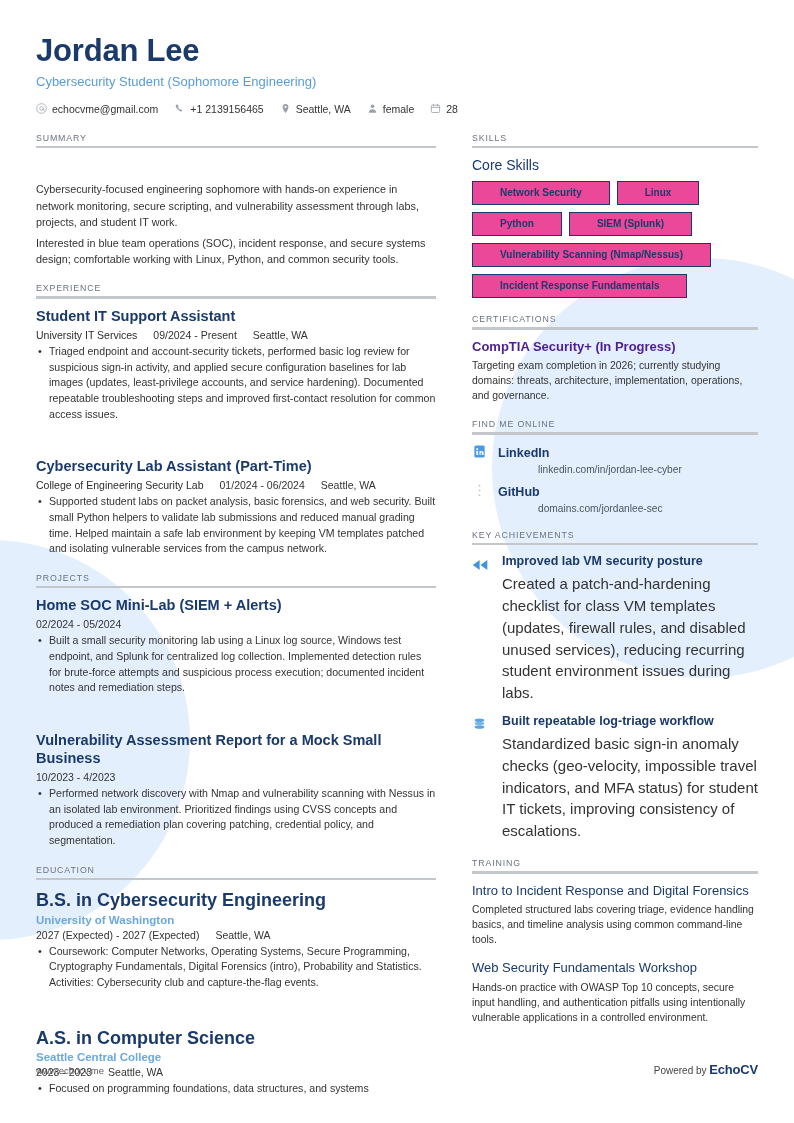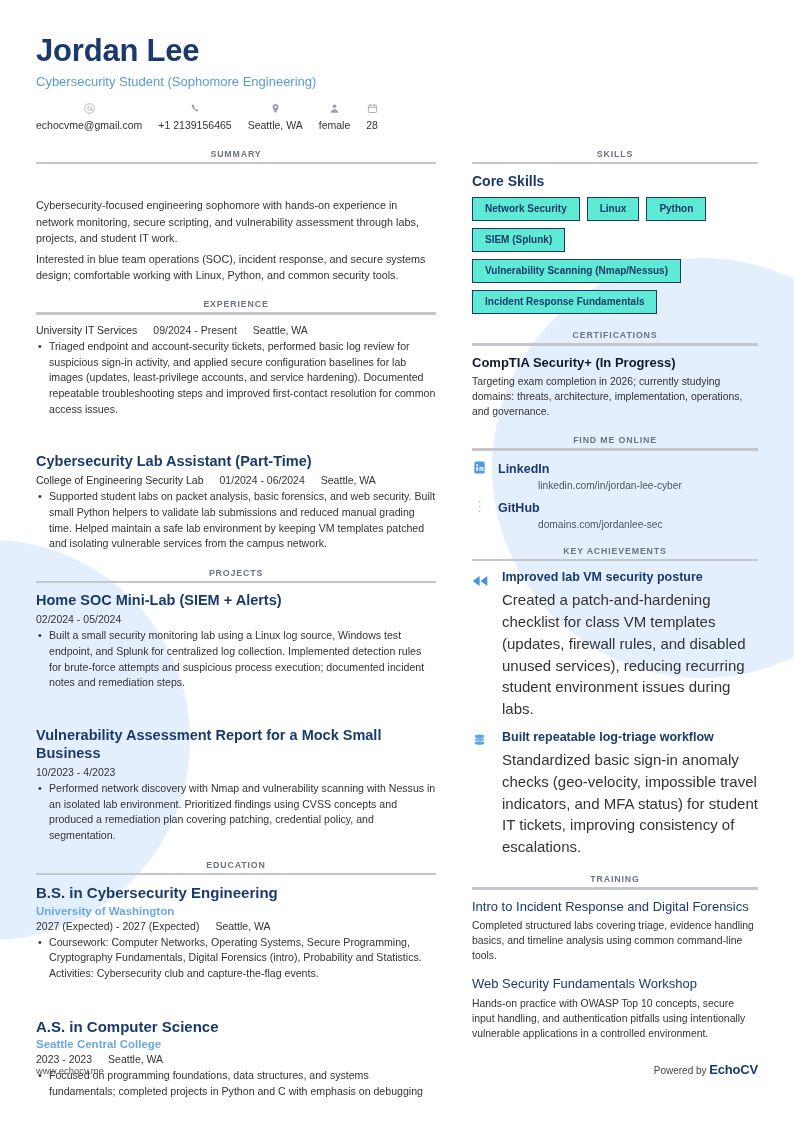--- a/index.html
+++ b/index.html
@@ -25,43 +25,43 @@
     letter-spacing: -0.2px; line-height: 1.1;
   }
   .headline {
     margin-top: 6px; font-size: 13px; font-weight: 500;
     color: #5b9bd5; line-height: 1.3;
   }
   .contact-row {
     margin-top: 12px; display: flex; align-items: center;
     flex-wrap: wrap; gap: 0 16px; font-size: 10.5px; color: #333;
   }
-  .contact-item { display: flex; align-items: center; gap: 5px; flex-direction: column; }
+  .contact-item { display: flex; align-items: center; gap: 5px; }
   .contact-item svg { display: block; }
 
   
   .columns { display: flex; gap: 36px; margin-top: 18px; align-items: flex-start; }
   .col-left  { width: 400px; flex: none; }
   .col-right { width: 286px; flex: none; }
 
   .section { margin-bottom: 2px; }
   .section + .section { margin-top: 16px; }
   .sec-title {
     font-size: 8.8px; letter-spacing: 0.85px; color: #6b7280;
-    text-transform: uppercase; font-weight: 700; margin-bottom: 3px; text-align: center;
+    text-transform: uppercase; font-weight: 400; margin-bottom: 3px;
   }
   .sec-rule { height: 2.5px; background: #c3c7cc; margin-bottom: 9px; }
 
   
   .entry { margin-bottom: 13px; }
   .entry:last-child { margin-bottom: 0; margin-top: 36px; }
   .entry-title {
     font-size: 14.5px; font-weight: 700; color: #1a3a6b; line-height: 1.24;
   }
-  .entry-title.sm { font-size: 15px; }
+  .entry-title.sm { font-size: 18px; }
   .entry-sub {
     margin-top: 3px; font-size: 10.5px; color: #333;
     display: flex; flex-wrap: wrap; align-items: baseline; gap: 6px 16px;
   }
   .entry-org { color: #2b2b2b; }
   .entry-school { font-size: 11.5px; font-weight: 600; color: #6aa8e0; margin-top: 2px; }
   .entry-dates { white-space: nowrap; }
   .entry-loc { white-space: nowrap; }
 
   ul.bullets { list-style: none; margin-top: 3px; }
@@ -71,29 +71,29 @@
   }
   ul.bullets li::before {
     content: "\2022"; position: absolute; left: 2px; top: -1px;
     color: #333; font-size: 11px;
   }
 
   .summary-p { font-size: 10.8px; line-height: 1.5; color: #333; margin-top: 33px; }
   .summary-p + .summary-p { margin-top: 5px; }
 
   
-  .subhead { font-size: 14px; font-weight: 700; color: #1a3a6b; margin-bottom: 8px; }
+  .subhead { font-size: 14px; font-weight: 400; color: #1a3a6b; margin-bottom: 8px; }
   .chips { display: flex; flex-wrap: wrap; gap: 7px; }
   .chip {
     border: 1.2px solid #1a3a6b; color: #1a3a6b;
     font-size: 10px; font-weight: 700;
-    padding: 6px 12px; background: #5eead4; line-height: 1;
+    padding: 6px 27px; background: #ec4899; line-height: 1;
     white-space: nowrap;
   }
-  .cert-title { font-size: 13px; font-weight: 700; color: #0f172a; }
+  .cert-title { font-size: 13px; font-weight: 700; color: #4c1d95; }
   .cert-desc { margin-top: 4px; font-size: 10.4px; line-height: 1.45; color: #333; }
 
   .link-row { display: flex; align-items: center; gap: 11px; }
   .link-name { font-size: 12.5px; font-weight: 700; color: #1a3a6b; }
   .link-url { font-size: 10.2px; color: #4b5563; margin: 1px 0 8px 30px; padding-left: 36px; }
 
   .ach { display: flex; gap: 11px; margin-bottom: 10px; }
   .ach-icon { flex: none; width: 19px; padding-top: 3px; }
   .ach-title { font-size: 12.5px; font-weight: 700; color: #1a3a6b; line-height: 1.25; }
   .ach-desc { margin-top: 3px; font-size: 15px; line-height: 1.46; color: #333; }
@@ -190,20 +190,21 @@
           <div class="sec-rule"></div>
           <p class="summary-p">Cybersecurity-focused engineering sophomore with hands-on experience in network monitoring, secure scripting, and vulnerability assessment through labs, projects, and student IT work.</p>
           <p class="summary-p">Interested in blue team operations (SOC), incident response, and secure systems design; comfortable working with Linux, Python, and common security tools.</p>
         </div>
 
         <div class="section">
           <div class="sec-title">EXPERIENCE</div>
           <div class="sec-rule"></div>
 
           <div class="entry">
+            <div class="entry-title">Student IT Support Assistant</div>
             <div class="entry-sub">
               <span class="entry-org">University IT Services</span>
               <span class="entry-dates">09/2024 - Present</span>
               <span class="entry-loc">Seattle, WA</span>
             </div>
             <ul class="bullets">
               <li>Triaged endpoint and account-security tickets, performed basic log review for suspicious sign-in activity, and applied secure configuration baselines for lab images (updates, least-privilege accounts, and service hardening). Documented repeatable troubleshooting steps and improved first-contact resolution for common access issues.</li>
             </ul>
           </div>
 

